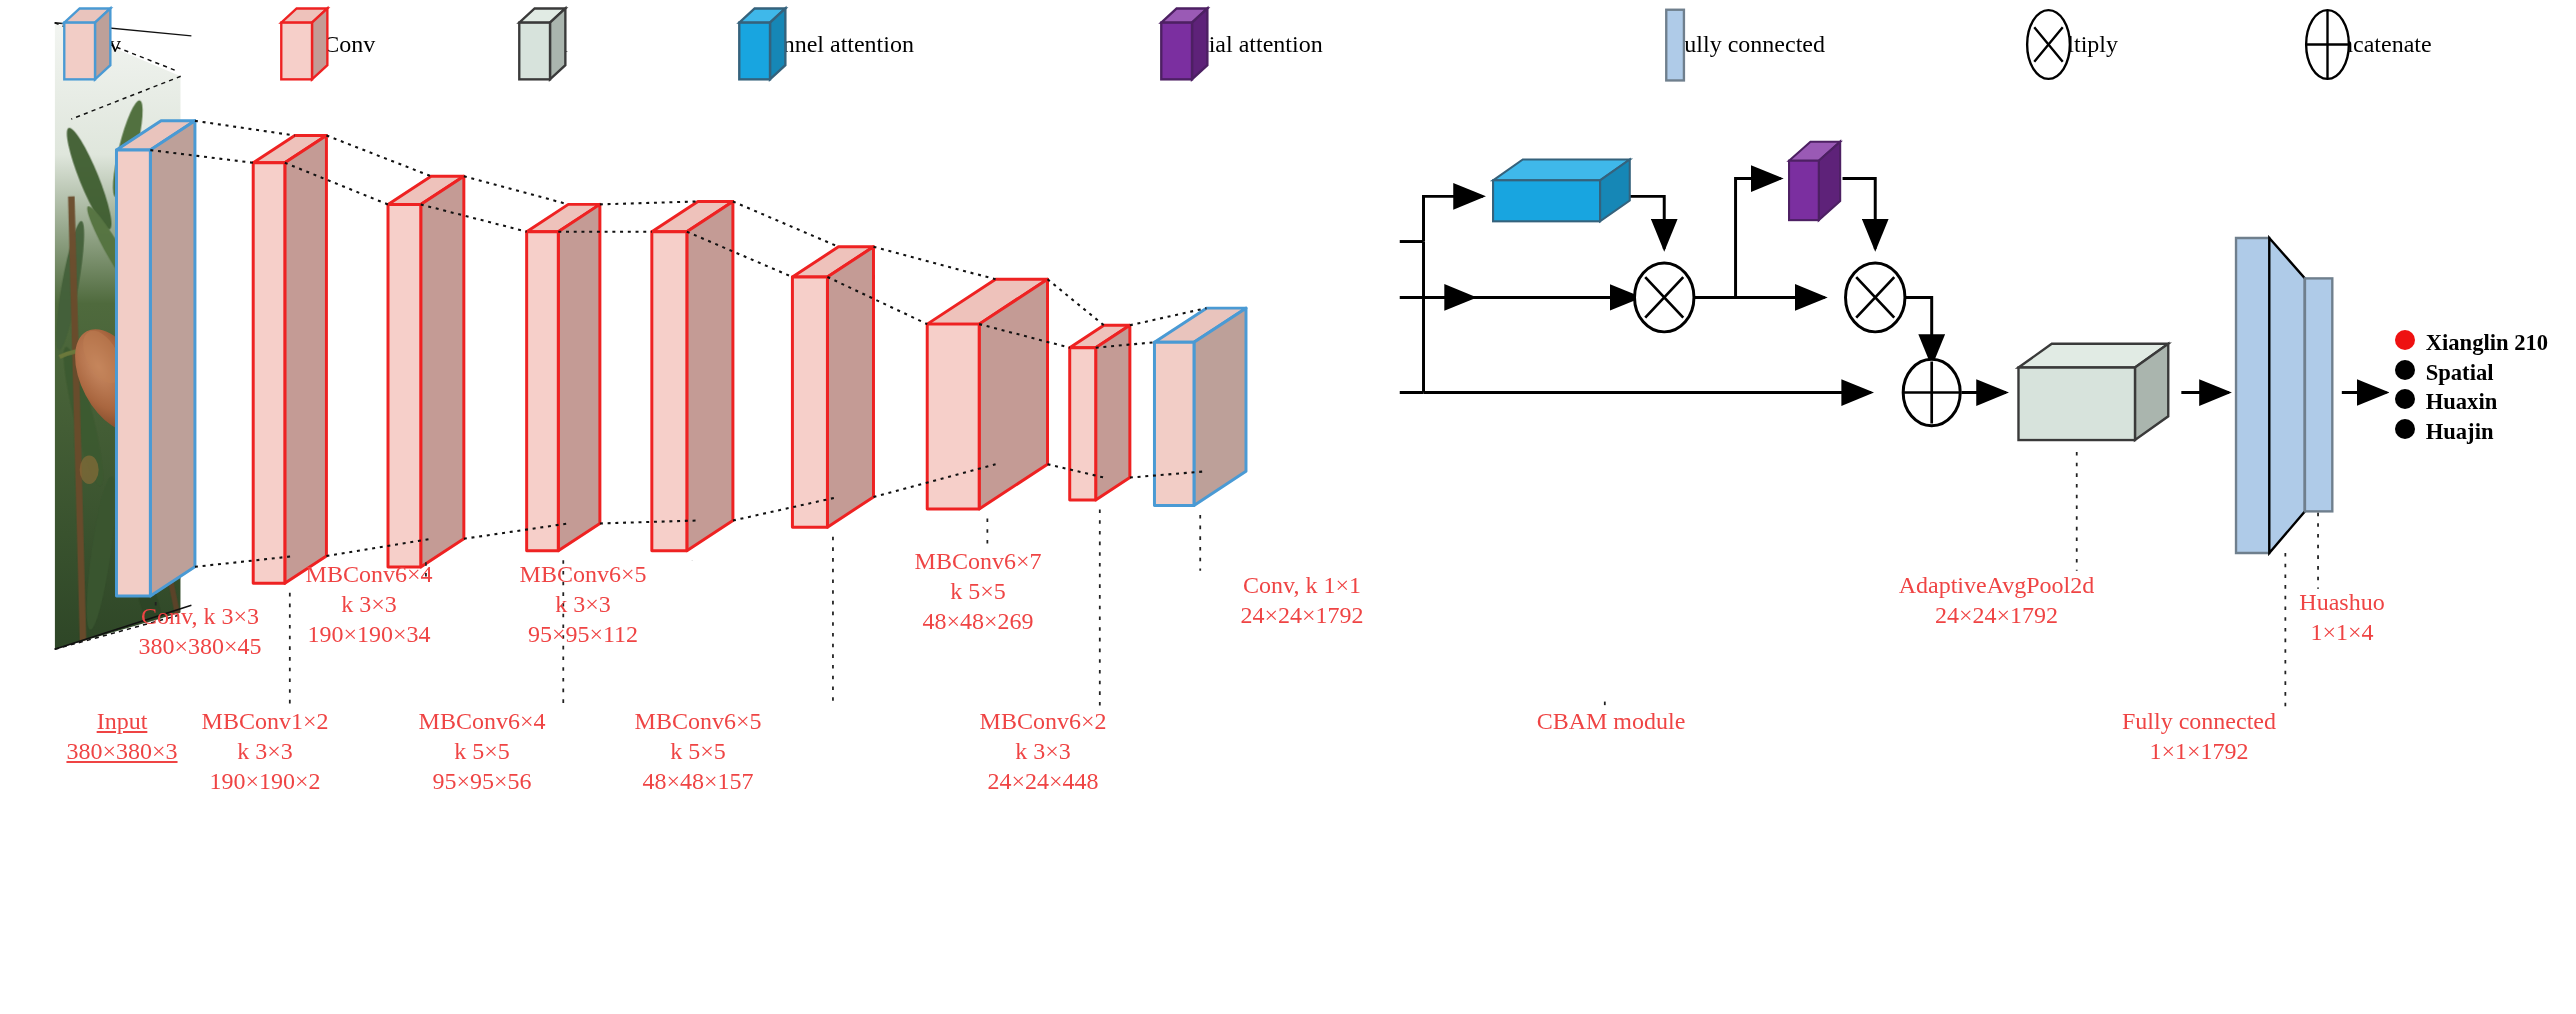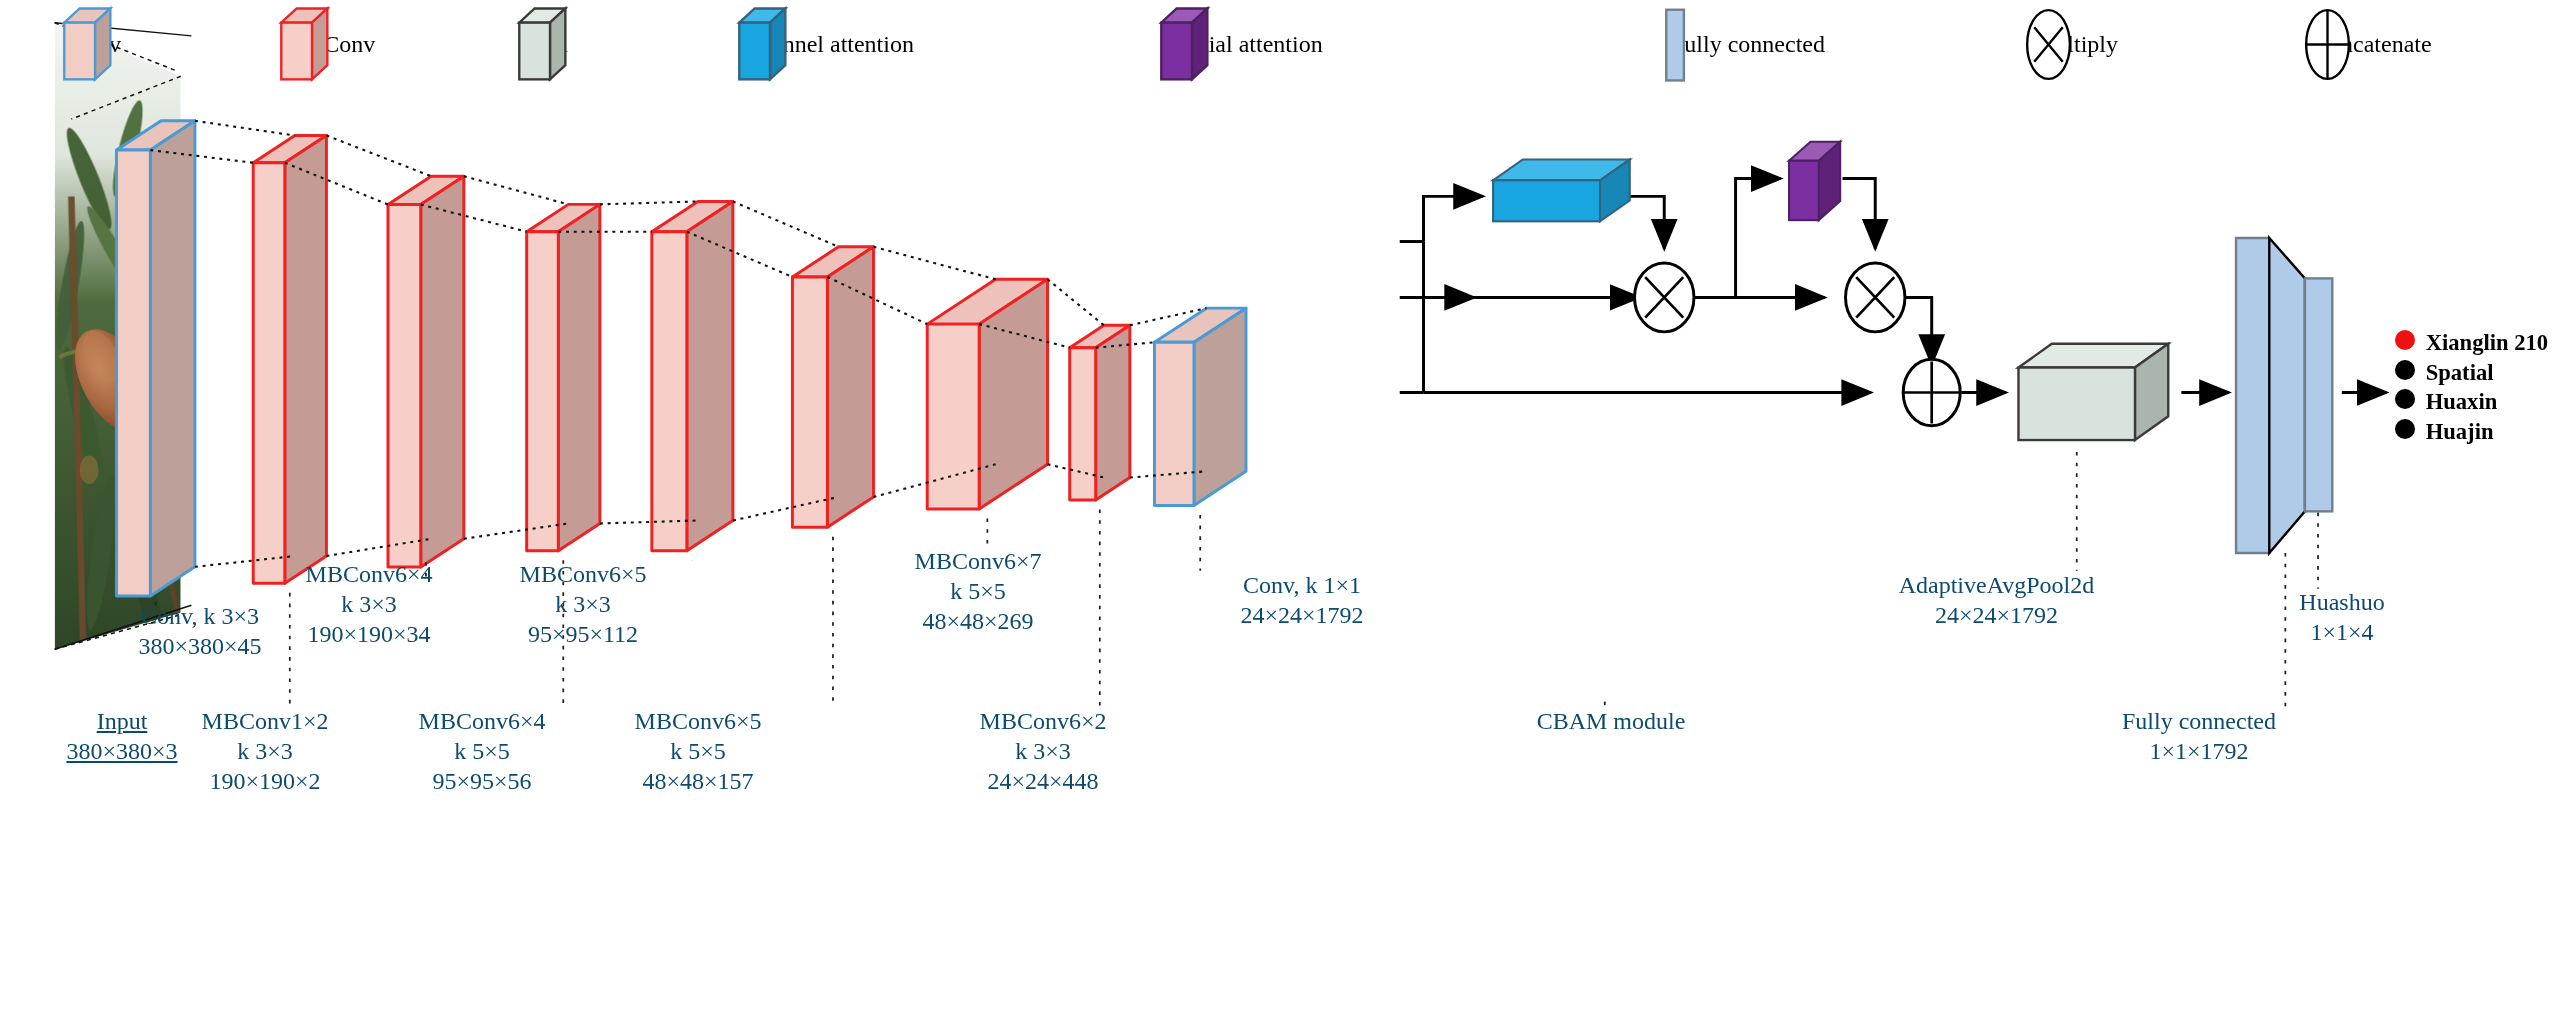--- a/index.html
+++ b/index.html
@@ -1,20 +1,20 @@
 <!DOCTYPE html>
 <html style="font-size:9.5px"><head>
 <meta charset="utf-8">
 <style>
   html,body{margin:0;padding:0;background:#fff;}
   body{width:2576px;height:1015px;position:relative;overflow:hidden;
        font-family:"Liberation Serif","DejaVu Serif",serif;color:#000;}
   .abs{position:absolute;}
   .lbl{position:absolute;text-align:center;line-height:1.24;font-size:24px;
-       white-space:nowrap;color:#0c4a6e;}
+       white-space:nowrap;color:#ef4444;}
   .lbl div{display:block;}
   svg{position:absolute;left:0;top:0;overflow:visible;}
   .legend{position:absolute;left:0;top:1520;width:2576px;height:95px;}
   .lg-item{position:absolute;display:flex;align-items:center;height:89px;}
   .lg-text{font-size:24px;margin-left:13px;white-space:nowrap;}
   .cls-list{position:absolute;}
   .cls-row{display:flex;height:26px;margin-bottom:3.6px;font-weight:bold;}
   .dot{width:20px;height:20px;border-radius:50%;flex:0 0 auto;}
   .cls-name{font-size:22.6px;margin-left:10.7px;white-space:nowrap;}
 </style>

